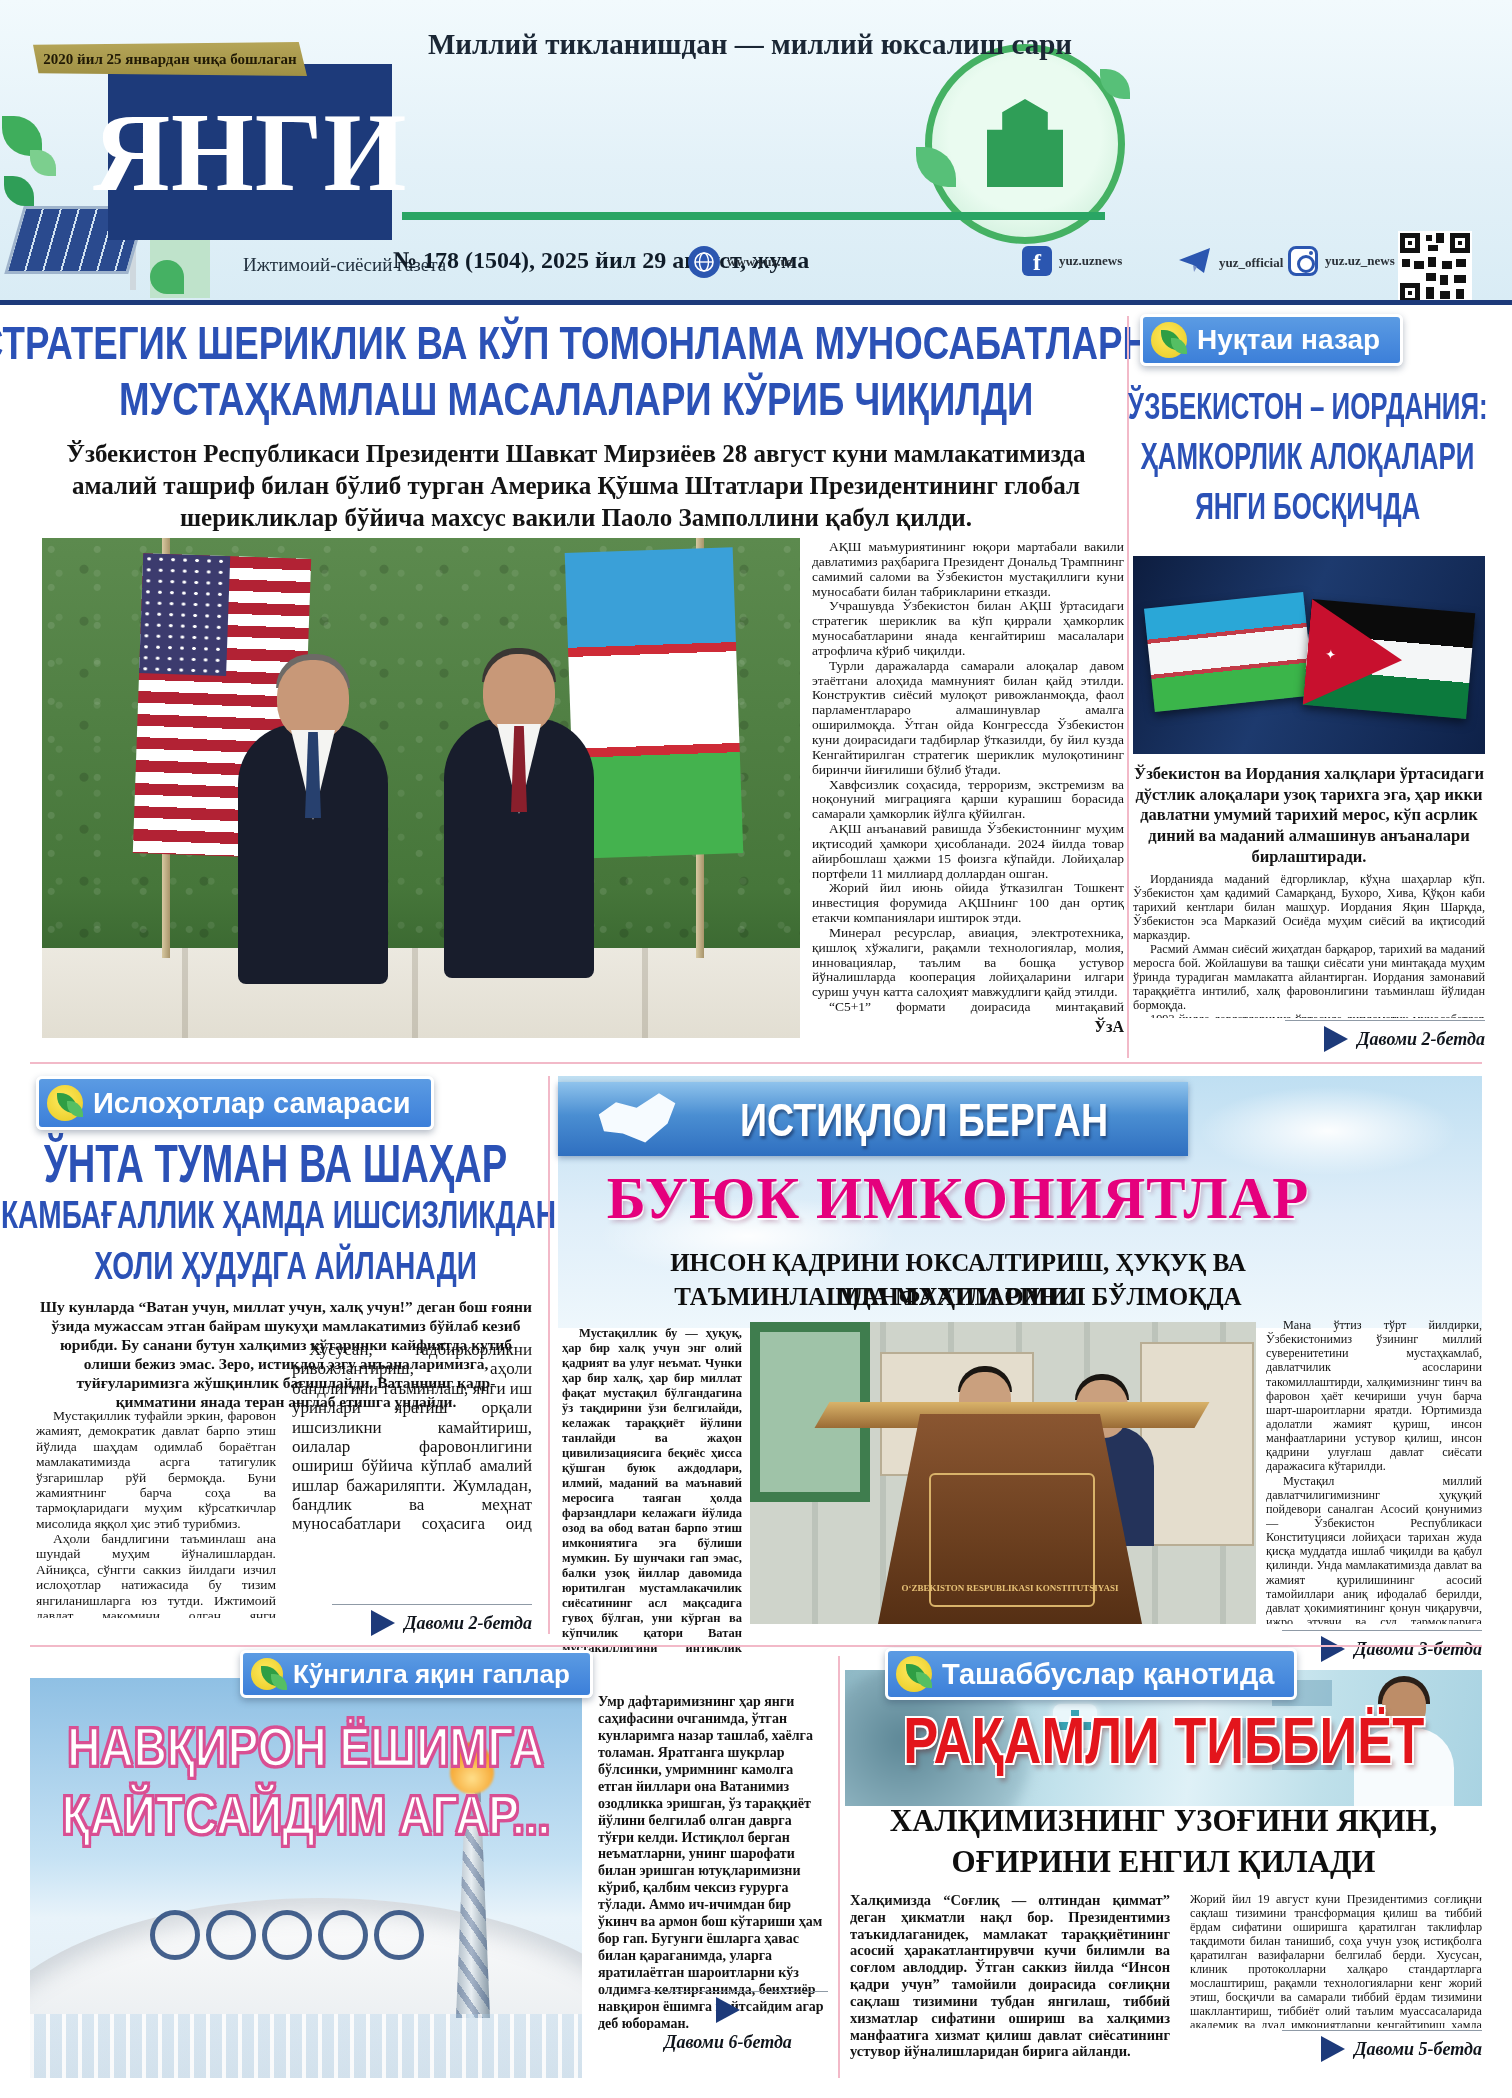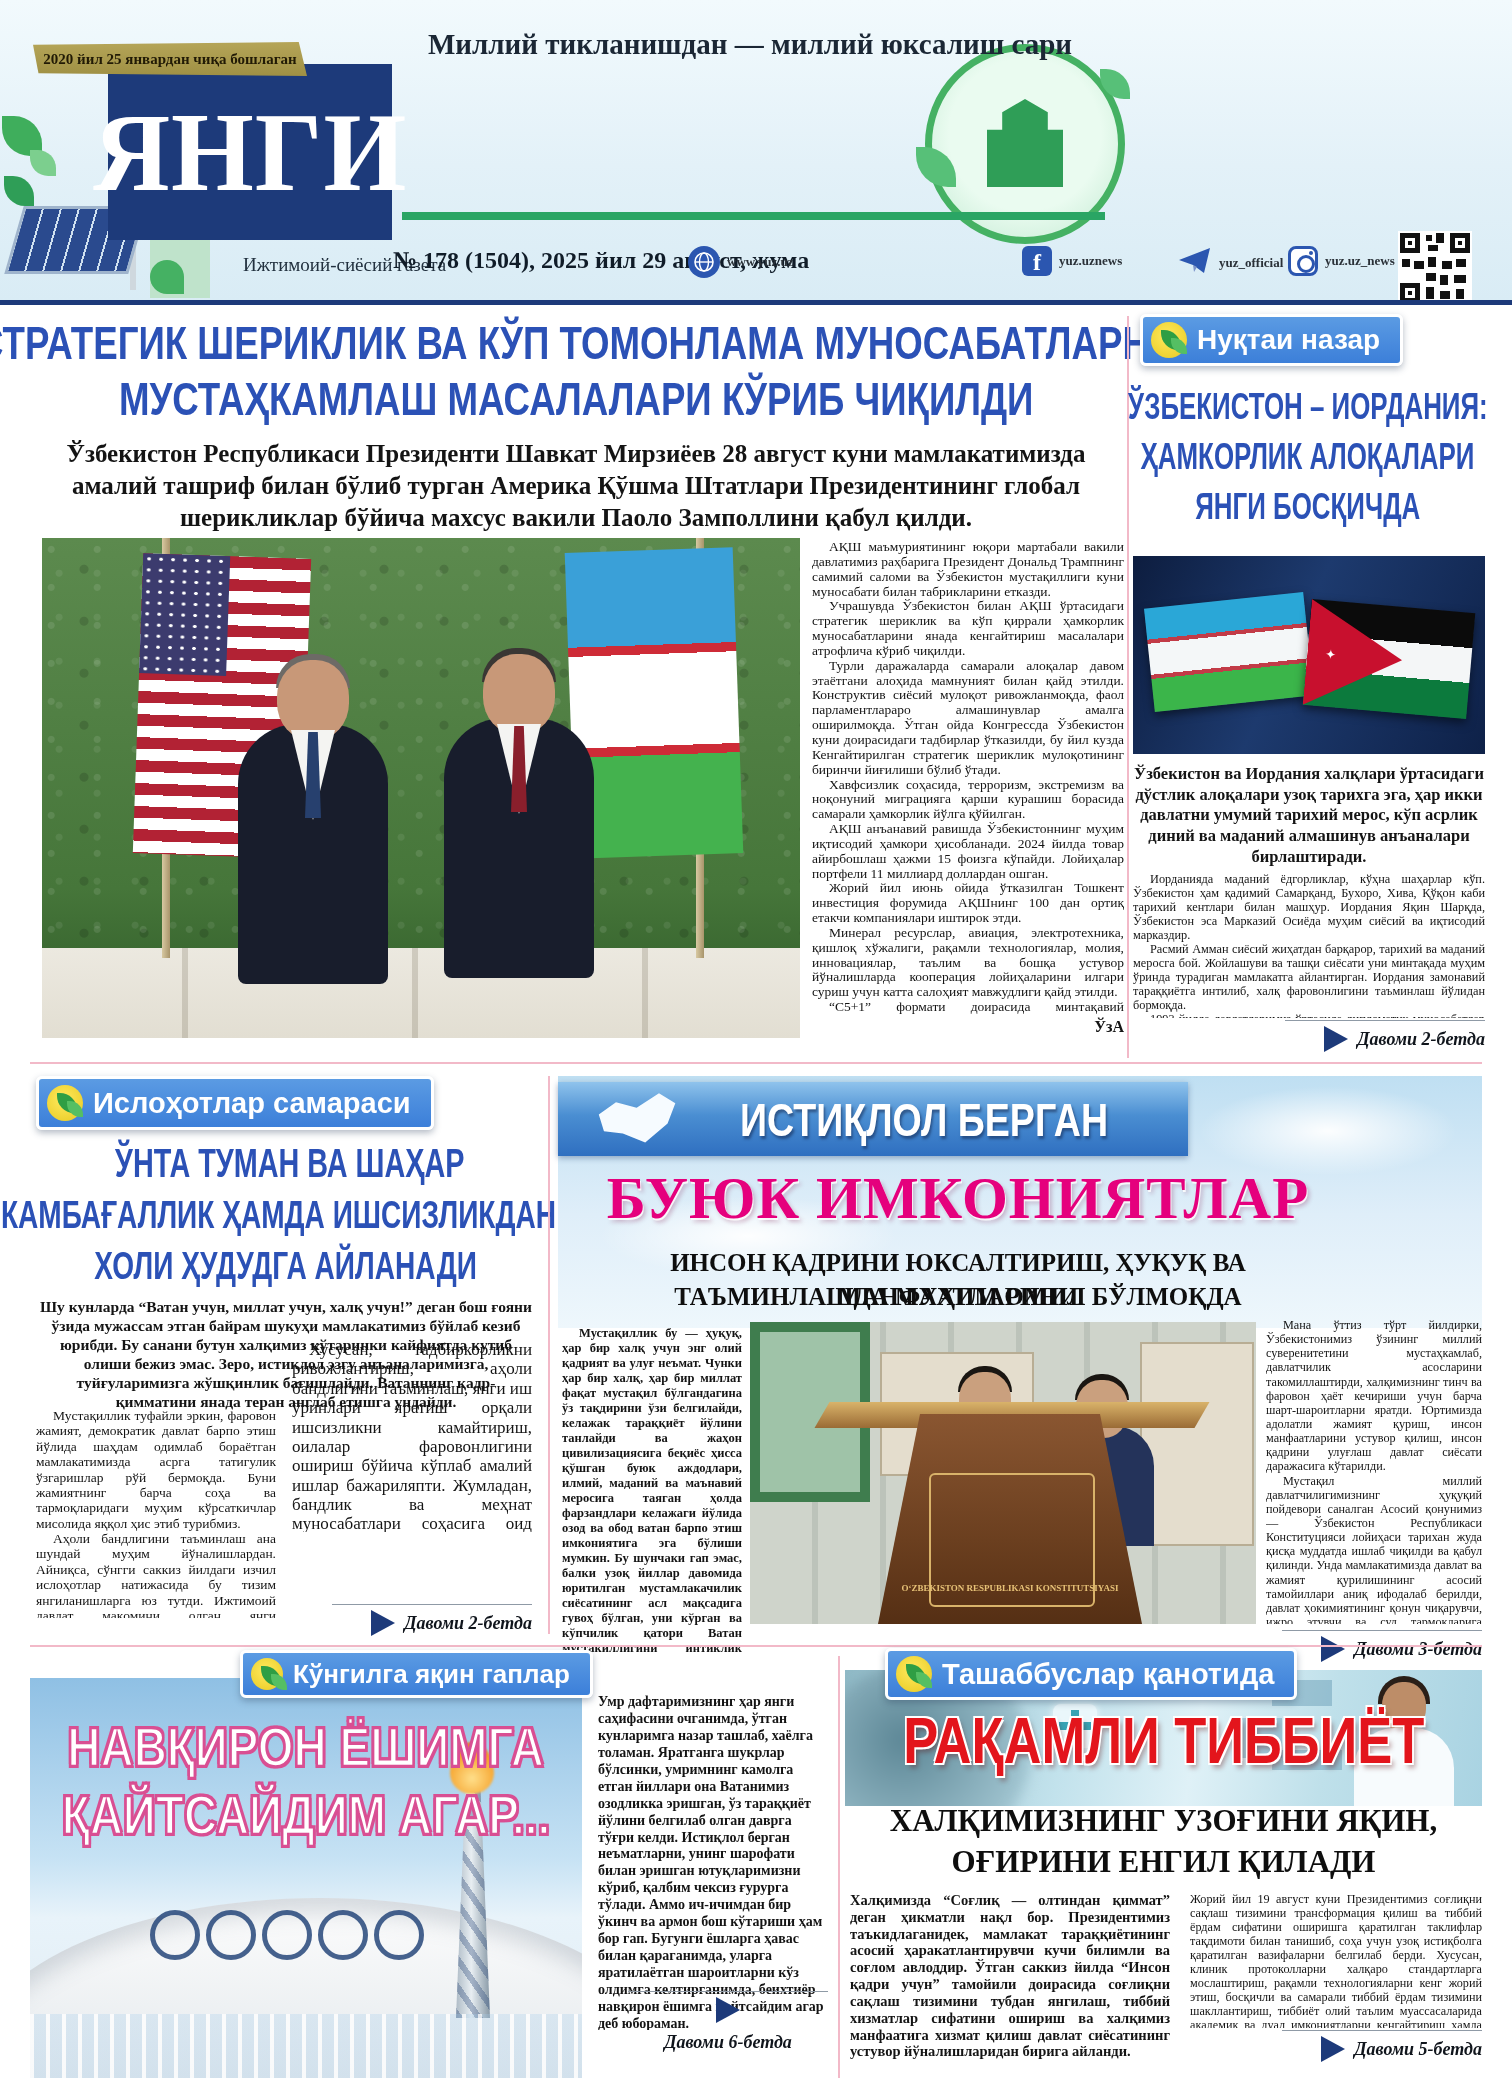--- a/index.html
+++ b/index.html
@@ -337,21 +337,21 @@
     </div>
   </section>
 
   <div class="hrule" style="left:30px;top:1062px;width:1452px;"></div>
 
   <section>
     <div class="badge" style="left:36px;top:1076px;height:48px;">
       <span class="leaflogo"></span>
       <span class="txt" style="font-size:29px;">Ислоҳотлар самараси</span>
     </div>
-    <div class="cline blue" style="left:34px;top:1138px;width:512px;font-size:40px;line-height:51px;--sx:.72;">
+    <div class="cline blue" style="left:20px;top:1138px;width:512px;font-size:53px;line-height:51px;--sx:.72;">
         <span>ЎНТА ТУМАН ВА ШАҲАР</span>
       </div>
     <div class="cline blue" style="left:22px;top:1189px;width:512px;font-size:39px;line-height:51px;--sx:.72;">
         <span>КАМБАҒАЛЛИК ҲАМДА ИШСИЗЛИКДАН</span>
       </div>
     <div class="cline blue" style="left:30px;top:1240px;width:512px;font-size:39px;line-height:51px;--sx:.72;">
         <span>ХОЛИ ҲУДУДГА АЙЛАНАДИ</span>
       </div>
     <div class="abs" style="left:40px;top:1298px;width:492px;text-align:center;font-weight:bold;font-size:15.5px;line-height:1.22;">Шу кунларда “Ватан учун, миллат учун, халқ учун!” деган бош ғояни ўзида мужассам этган байрам шукуҳи мамлакатимиз бўйлаб кезиб юрибди. Бу санани бутун халқимиз кўтаринки кайфиятда кутиб олиши бежиз эмас. Зеро, истиқлол эзгу анъаналаримизга, туйғуларимизга жўшқинлик бағишлайди. Ватаннинг қадр-қимматини янада теран англаб етишга ундайди.</div>
     <div class="body-txt" style="left:36px;top:1408px;width:240px;height:210px;font-size:13.5px;line-height:1.14;">

